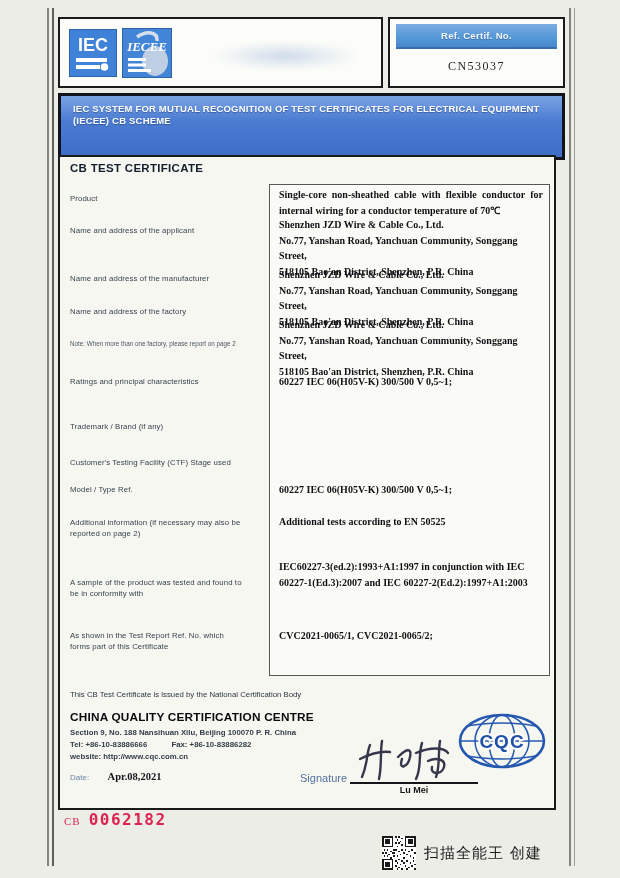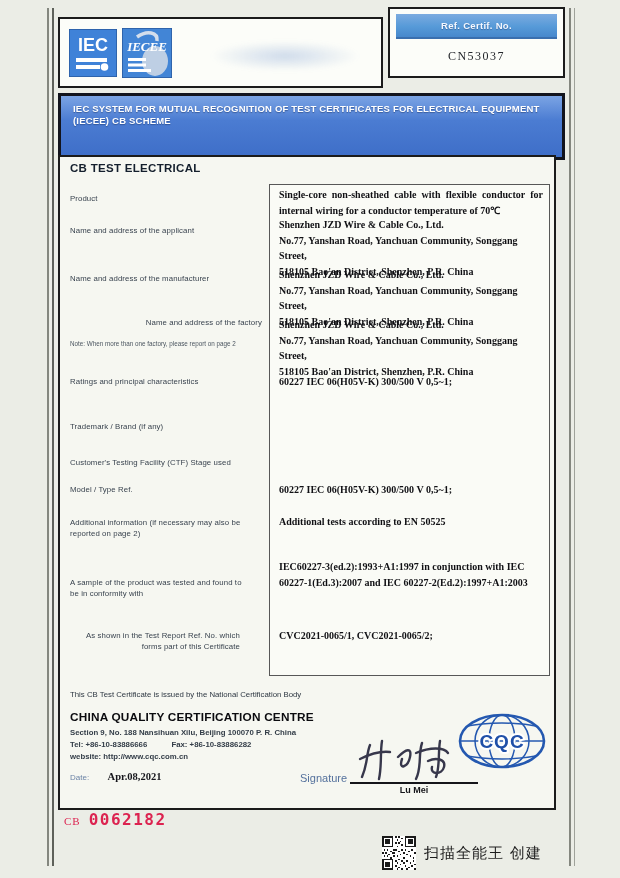--- a/index.html
+++ b/index.html
@@ -24,21 +24,21 @@
     position:absolute; left:58px; top:17px; width:325px; height:71px;
     background:#fcfdf9; border:2.5px solid #1b1b1b;
     display:flex; align-items:center; padding-left:9px; gap:5px;text-align:right;
   }
   .smudge{
     position:absolute; left:150px; top:22px; width:150px; height:30px;
     background:radial-gradient(closest-side, rgba(95,135,200,.28), rgba(95,135,200,0));
     filter:blur(2px);
   }
   .hdr-ref{
-    position:absolute; left:388px; top:7px; width:177px; height:71px;
+    position:absolute; left:388px; top:17px; width:177px; height:71px;
     background:#fcfdf9; border:2.5px solid #1b1b1b;
   }
   .ref-banner{
     margin:5px 6px 0 6px; height:25px;
     background:linear-gradient(180deg,#7cabe0 0%, #569ad8 55%, #4788cc 100%);
     border-bottom:2px solid #3a6fae;
     color:#f4f8ff; font-weight:bold; font-size:9.5px;
     text-align:center; line-height:24px; letter-spacing:.3px;
     text-shadow:0 1px 1px rgba(40,70,120,.55);
   }
@@ -83,28 +83,28 @@
     position:absolute; left:219px; width:264px;
     font-family:"Liberation Serif", serif; font-weight:bold;
     font-size:10px; color:#101014; line-height:1.55;
   }
   .val.justify{ text-align:justify; }
   .val.multiline{ white-space:pre-line; }
 
   .t-product-l{ top:37px; }   .t-product-v{ top:30px; }
   .t-applicant-l{ top:69px; } .t-applicant-v{ top:60px; }
   .t-manuf-l{ top:117px; }    .t-manuf-v{ top:110px; }
-  .t-factory-l{ top:161px;text-align:right; }  .t-factory-n{ top:183px; } .t-factory-v{ top:160px; }
+  .t-factory-l{ top:150px; }  .t-factory-n{ top:183px; } .t-factory-v{ top:160px; }
   .t-ratings-l{ top:220px; }  .t-ratings-v{ top:217px; }
   .t-trademark-l{ top:265px; }.t-trademark-v{ top:262px; }
   .t-ctf-l{ top:301px; }      .t-ctf-v{ top:298px; }
   .t-model-l{ top:328px; }    .t-model-v{ top:325px; }
   .t-addinfo-l{ top:361px; width:178px; } .t-addinfo-v{ top:357px; }
   .t-conform-l{ top:421px; width:176px; } .t-conform-v{ top:402px; }
-  .t-report-l{ top:474px; width:170px;text-align:right; }  .t-report-v{ top:471px; }
+  .t-report-l{ top:474px; width:170px; }  .t-report-v{ top:471px; }
 
   .issued-line{ position:absolute; left:10px; top:533px; font-size:7.8px; color:#2d3742; }
   .body-name{ position:absolute; left:10px; top:553px; font-size:11.8px; font-weight:bold; color:#0b0b0f; letter-spacing:.2px; }
   .body-address{ position:absolute; left:10px; top:571px; font-size:7.8px; font-weight:bold; color:#333d48; }
   .body-telfax{ position:absolute; left:10px; top:583px; font-size:7.8px; font-weight:bold; color:#333d48; }
   .body-telfax span{ margin-right:22px; }
   .body-website{ position:absolute; left:10px; top:595px; font-size:7.8px; font-weight:bold; color:#333d48; }
   .date-row{ position:absolute; left:10px; top:609px; }
   .date-label{ font-size:8px; color:#6b83a6; margin-right:14px; }
   .date-value{ font-size:10.5px; font-weight:bold; color:#16161c; font-family:"Liberation Serif", serif; }
@@ -158,21 +158,21 @@
   </div>
 
   <div class="hdr-ref">
     <div class="ref-banner">Ref. Certif. No.</div>
     <div class="ref-no">CN53037</div>
   </div>
 
   <div class="scheme-banner">IEC SYSTEM FOR MUTUAL RECOGNITION OF TEST CERTIFICATES FOR ELECTRICAL EQUIPMENT (IECEE) CB SCHEME</div>
 
   <div class="cert-box">
-    <div class="cert-title">CB TEST ELECTRICAL</div>
+    <div class="cert-title">CB TEST CERTIFICATE</div>
 
     <div class="value-panel"></div>
 
     <div class="lbl t-product-l">Product</div>
     <div class="val justify t-product-v">Single-core non-sheathed cable with flexible conductor for internal wiring for a conductor temperature of 70℃</div>
 
     <div class="lbl t-applicant-l">Name and address of the applicant</div>
     <div class="val multiline t-applicant-v">Shenzhen JZD Wire &amp; Cable Co., Ltd.
 No.77, Yanshan Road, Yanchuan Community, Songgang Street,
 518105 Bao'an District, Shenzhen, P.R. China</div>

